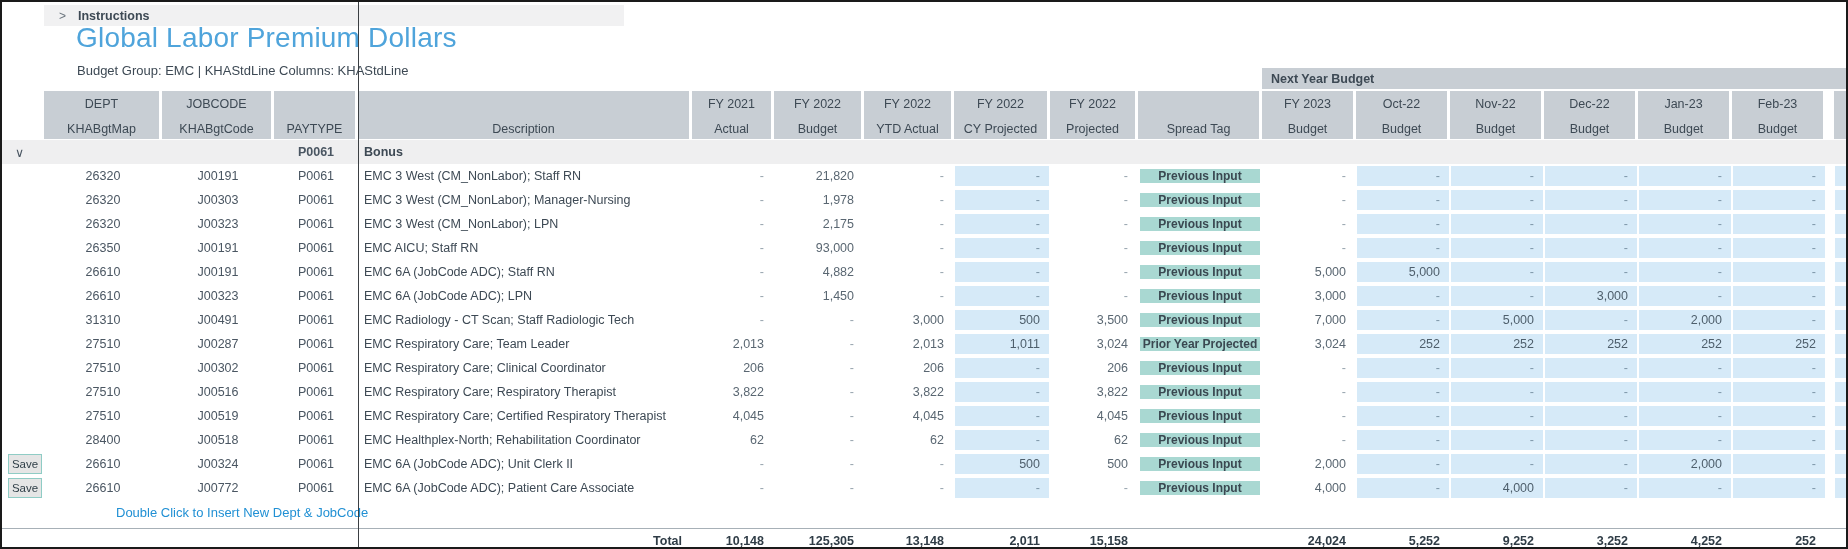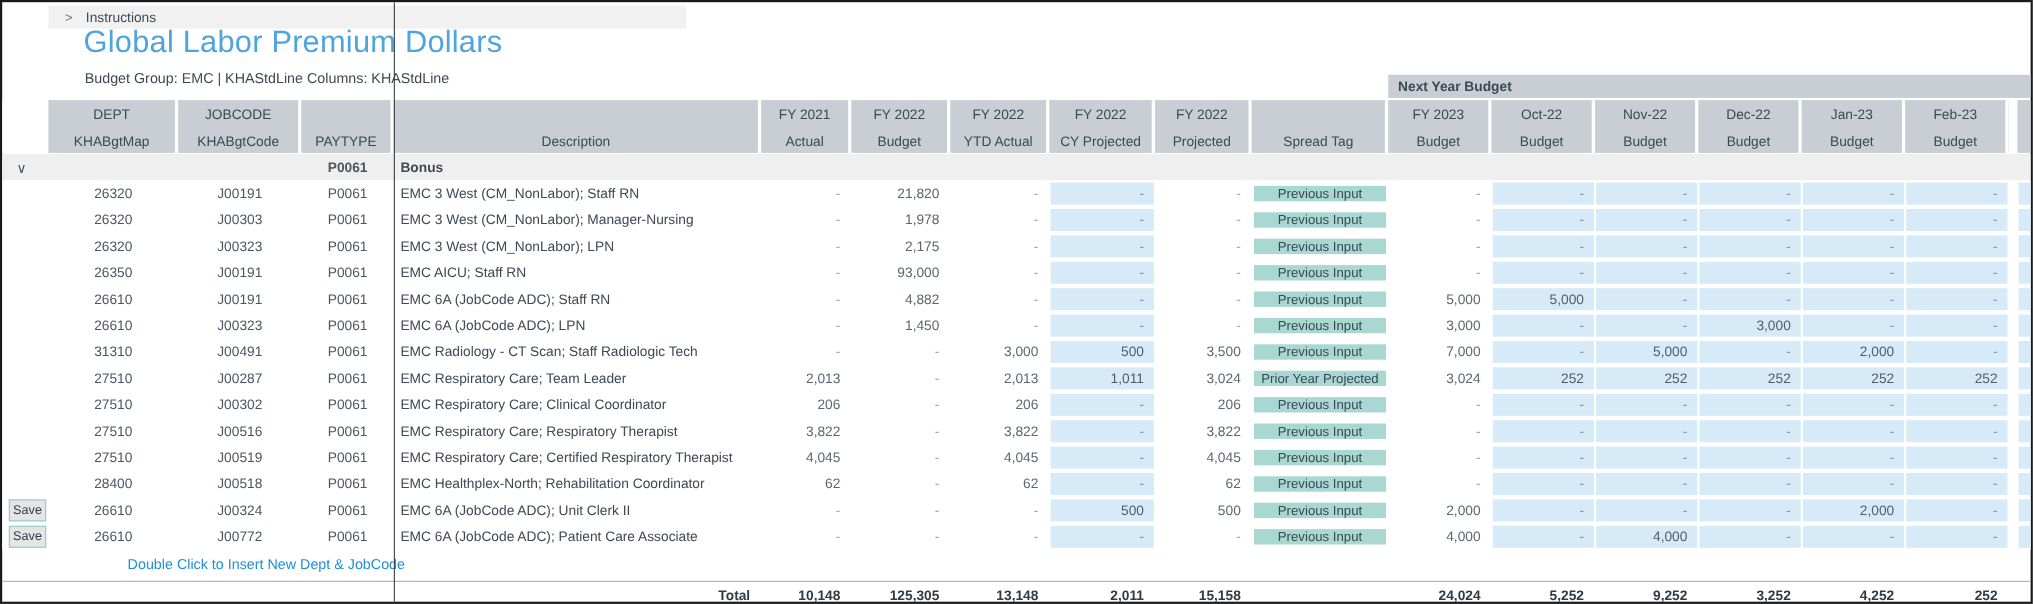--- a/index.html
+++ b/index.html
@@ -7,21 +7,21 @@
 
   .frame { position:relative; width:1848px; height:549px; border:2px solid #1a1a1a;
            background:#fff; overflow:hidden; }
 
   .freeze-divider { position:absolute; left:356px; top:0; width:1px; height:100%;
                     background:#3b3f43; z-index:60; }
 
   .instructions-bar { position:absolute; left:42px; top:3px; width:580px; height:21px;
                       background:#f1f1f2; display:flex; align-items:center; gap:12px;
                       padding-left:15px; color:#3d4954; font-size:12.5px; }
-  .instructions-bar .label { font-weight:400; }
+  .instructions-bar .label { font-weight:700; }
   .chevron-right { color:#6a747d; font-size:12px; font-weight:400; }
 
   .page-title { position:absolute; left:74px; top:20px; font-size:28px; font-weight:400;
                 color:#4fa4db; letter-spacing:.2px; white-space:nowrap; }
   .page-subtitle { position:absolute; left:75px; top:61px; font-size:13px; color:#3d4954;
                    white-space:nowrap;text-align:right; }
 
   .nyb-band { position:absolute; left:1260px; top:66px; width:586px; height:21px;
               background:#c8ced4; color:#3d4954; font-size:12.5px; display:flex;
               align-items:center; padding-left:9px;font-weight:bold; }
@@ -59,21 +59,21 @@
   .desc { justify-content:flex-start; padding-left:6px; color:#3d4954; }
   .num  { justify-content:flex-end; padding-right:10px; color:#5a6772; }
   .dashv { color:#97a4ae; }
 
   .edit-wrap { padding:2px 1px; }
   .edit { background:#d6eaf8; width:100%; height:100%; display:flex; align-items:center;
           justify-content:flex-end; padding-right:9px; color:#4e5f6c; font-size:12.5px;
           cursor:cell; }
   .edit.dashv { color:#7e96a8; }
 
-  .tag-wrap { padding:5px 2px; }
+  .tag-wrap { padding:5px 2px;font-weight:bold; }
   .tag { background:#a9d8d2; width:100%; height:100%; display:flex; align-items:center;
          justify-content:center; font-size:12px; color:#3a4851; cursor:pointer;
          overflow:hidden; white-space:nowrap; }
 
   .save-btn { width:34px; height:20px; margin-left:6px; background:#e5e5e5;
               border:1px solid #8fccc5; display:flex; align-items:center; justify-content:center;
               font-size:11.5px; color:#2f3e47; cursor:pointer; }
 
   .link-row { height:20px; margin-top:2px; }
   .insert-link { margin-left:72px; color:#2190d4; font-size:13px; cursor:pointer;

